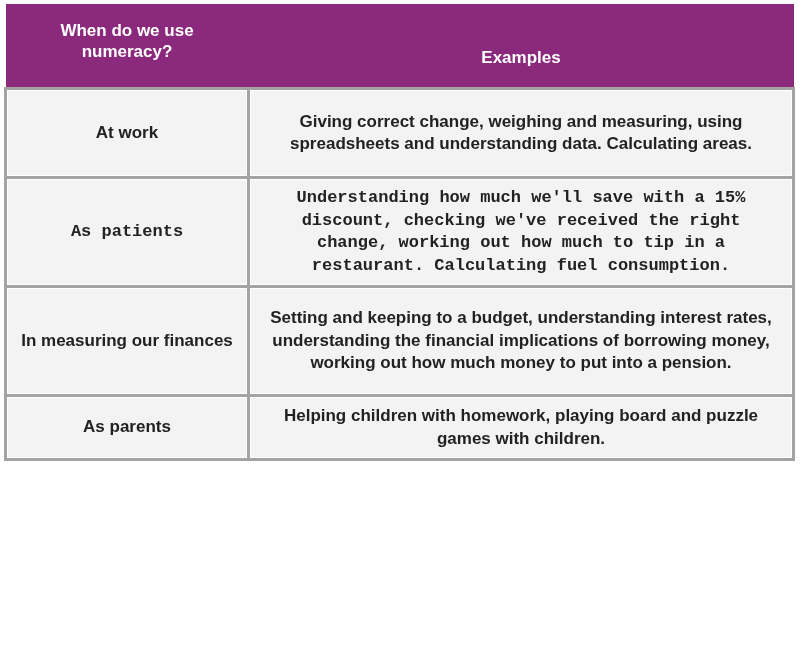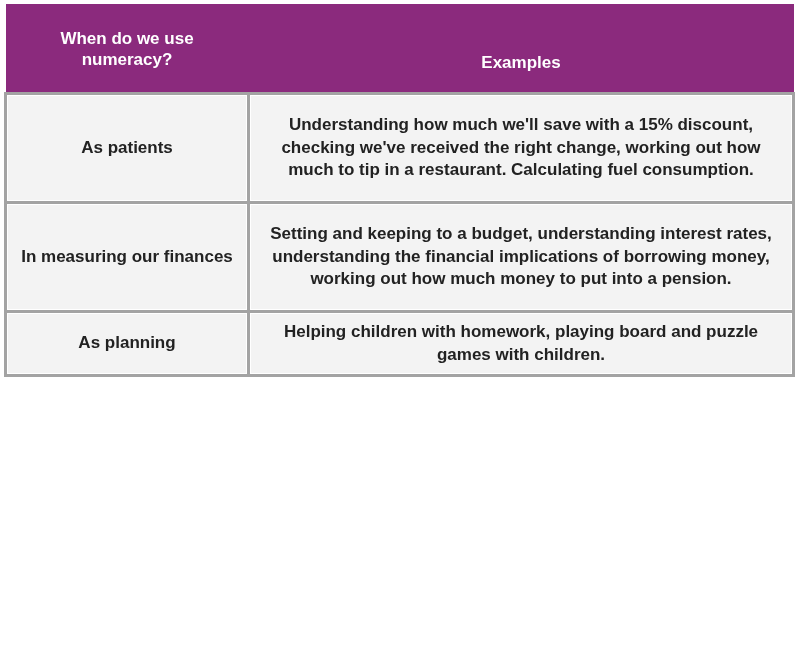--- a/index.html
+++ b/index.html
@@ -4,55 +4,59 @@
 <style>
   html, body { margin: 0; padding: 0; background: #ffffff; }
   body { width: 800px; height: 660px; position: relative; overflow: hidden;
          font-family: "Liberation Sans", sans-serif; }
   .tbl { position: absolute; left: 4px; top: 4px; width: 791px;
          border-collapse: collapse; table-layout: fixed; }
   .tbl th { background: #8b2a7d; color: #ffffff; font-weight: bold;
             font-size: 17px; line-height: 21px; text-align: center;
             vertical-align: middle; padding: 0 8px; height: 64px;
             border: 0; }
-  .tbl th.c1 { vertical-align: top; padding-top: 24px; }
+  .tbl th.c1 { vertical-align: top; padding-top: 16px; }
   .tbl th.c2 { vertical-align: bottom; padding-bottom: 19px; }
   .tbl td { background: #f3f3f3; color: #222222; font-weight: bold;
             font-size: 17px; line-height: 22.5px; text-align: center;
             vertical-align: middle; padding: 0 14px;
             border: 3px solid #a3a3a3; box-shadow: inset 0 0 0 1px #ffffff; }
   .col1 { width: 243px; }
   .r1 td { height: 86px; }
   .r2 td { height: 106px; }
-  .r3 td { height: 106px; }
+  .r3 td { height: 106px; font-family: Liberation Mono, monospace; }
   .r4 td { height: 106px; }
   .r5 td { height: 61px; }
   .r6 td { height: 83px; }
 </style>
 </head>
 <body>
 
 <table class="tbl">
   <colgroup>
       <col class="col1">
       <col>
     </colgroup>
   <thead>
     <tr>
       <th class="c1">When do we use numeracy?</th>
       <th class="c2">Examples</th>
     </tr>
   </thead>
   <tbody>
+    <tr class="r1">
+      <td>At work</td>
+      <td>Giving correct change, weighing and measuring, using spreadsheets and understanding data. Calculating areas.</td>
+    </tr>
     <tr class="r3">
       <td>As patients</td>
       <td>Understanding how much we'll save with a 15% discount, checking we've received the right change, working out how much to tip in a restaurant. Calculating fuel consumption.</td>
     </tr>
     <tr class="r4">
       <td>In measuring our finances</td>
       <td>Setting and keeping to a budget, understanding interest rates, understanding the financial implications of borrowing money, working out how much money to put into a pension.</td>
     </tr>
     <tr class="r5">
-      <td>As planning</td>
+      <td>As parents</td>
       <td>Helping children with homework, playing board and puzzle games with children.</td>
     </tr>
   </tbody>
 </table>
 
 </body></html>

